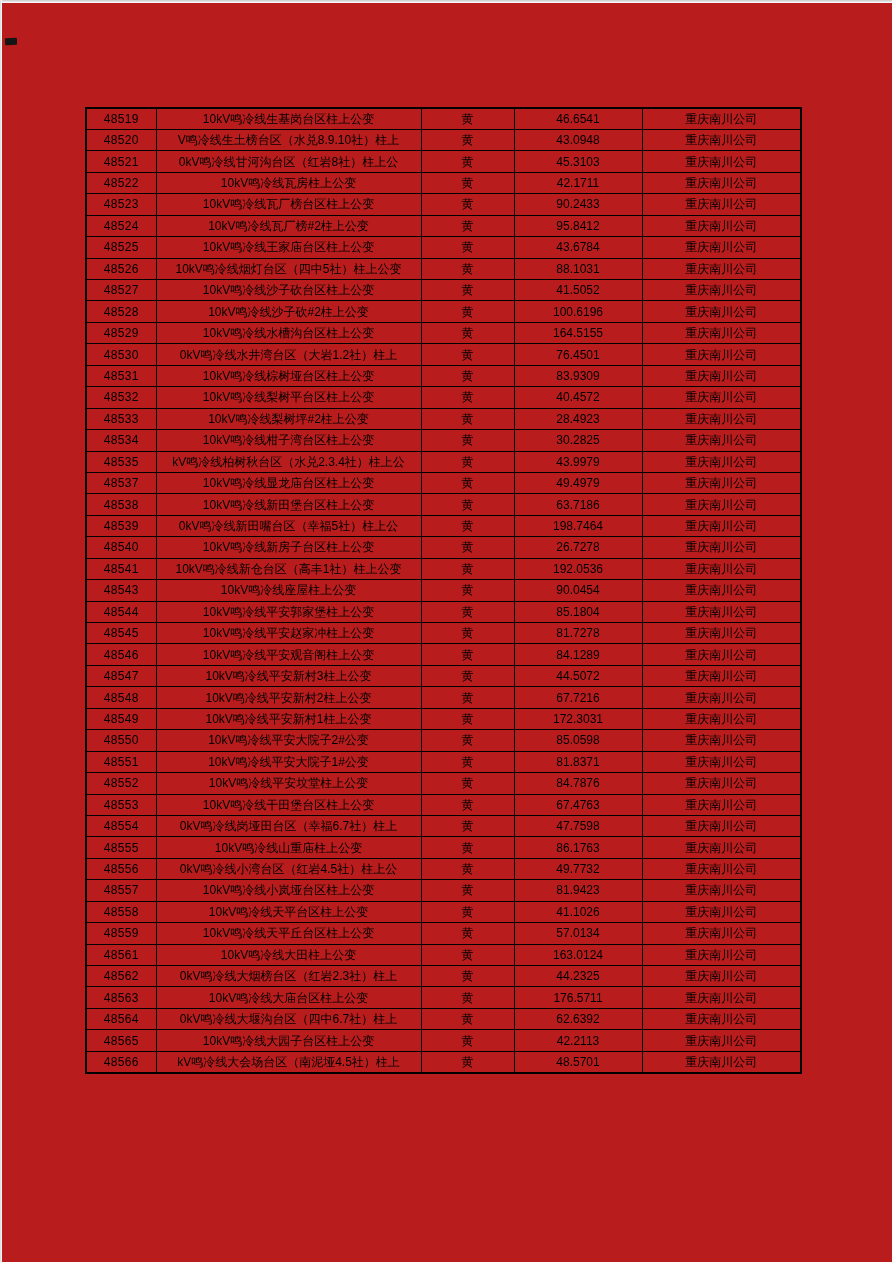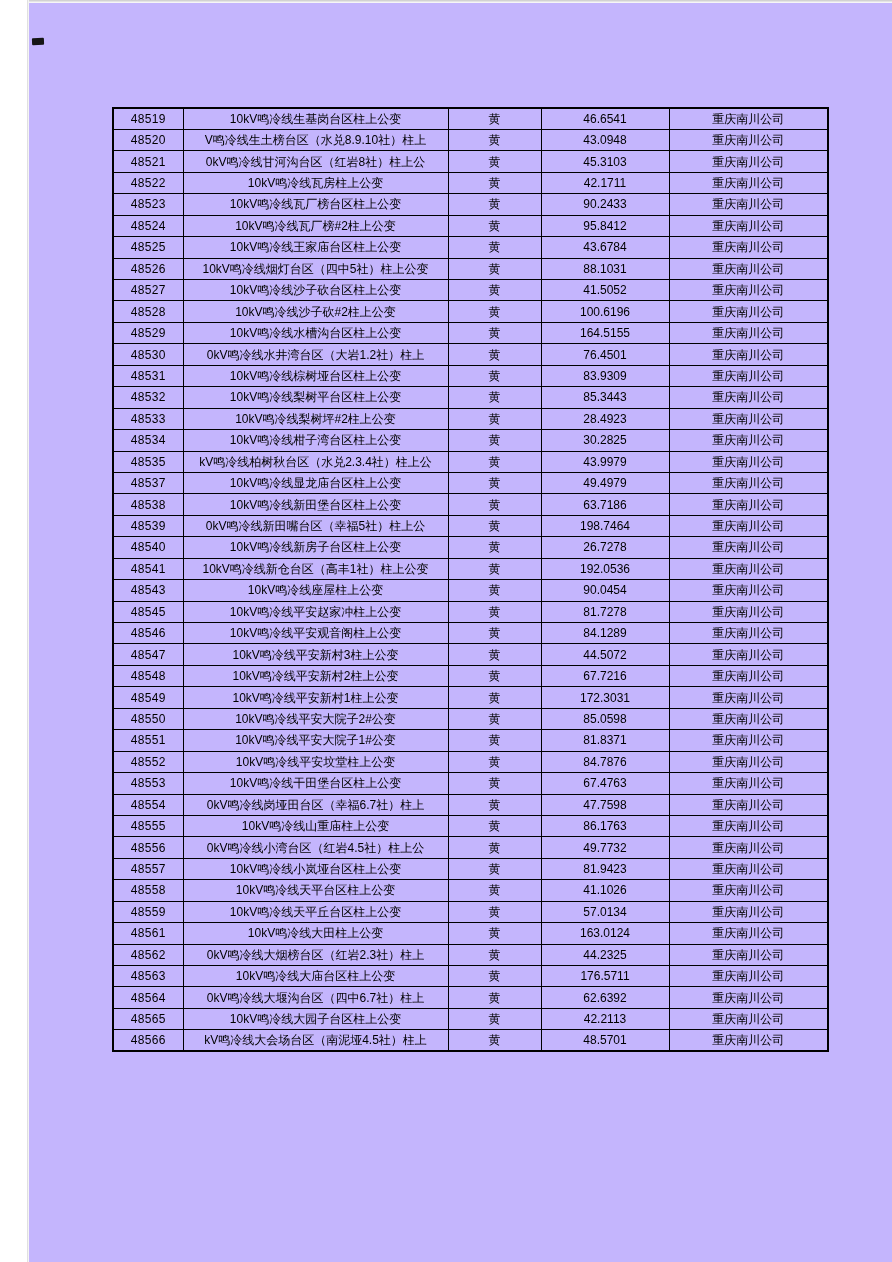--- a/index.html
+++ b/index.html
@@ -4,21 +4,21 @@
 <style>
   html,body{margin:0;padding:0;}
   body{
     width:892px;height:1262px;
     background:#ffffff;
     font-family:"Liberation Sans","DejaVu Sans",sans-serif;
     position:relative;
     overflow:hidden;
   }
   .page{
-    position:absolute;inset:0;background:#c4b5fd;margin-left:27px;
+    position:absolute;inset:0;background:#b91c1c;
   }
   .edge-top{
     position:absolute;top:0;left:0;right:0;height:3px;
     background:linear-gradient(#c9c9c9,#ffffff);
   }
   .edge-left{
     position:absolute;top:0;left:0;bottom:0;width:2px;
     background:linear-gradient(to right,#d6d6d6,#ffffff);
   }
   .scan-artifact{
@@ -150,21 +150,21 @@
     <td class="col-id">48531</td>
     <td class="col-name">10kV鸣冷线棕树垭台区柱上公变</td>
     <td class="col-grade">黄</td>
     <td class="col-value">83.9309</td>
     <td class="col-company">重庆南川公司</td>
   </tr>
         <tr>
     <td class="col-id">48532</td>
     <td class="col-name">10kV鸣冷线梨树平台区柱上公变</td>
     <td class="col-grade">黄</td>
-    <td class="col-value">85.3443</td>
+    <td class="col-value">40.4572</td>
     <td class="col-company">重庆南川公司</td>
   </tr>
         <tr>
     <td class="col-id">48533</td>
     <td class="col-name">10kV鸣冷线梨树坪#2柱上公变</td>
     <td class="col-grade">黄</td>
     <td class="col-value">28.4923</td>
     <td class="col-company">重庆南川公司</td>
   </tr>
         <tr>
@@ -214,20 +214,27 @@
     <td class="col-name">10kV鸣冷线新仓台区（高丰1社）柱上公变</td>
     <td class="col-grade">黄</td>
     <td class="col-value">192.0536</td>
     <td class="col-company">重庆南川公司</td>
   </tr>
         <tr>
     <td class="col-id">48543</td>
     <td class="col-name">10kV鸣冷线座屋柱上公变</td>
     <td class="col-grade">黄</td>
     <td class="col-value">90.0454</td>
+    <td class="col-company">重庆南川公司</td>
+  </tr>
+        <tr>
+    <td class="col-id">48544</td>
+    <td class="col-name">10kV鸣冷线平安郭家堡柱上公变</td>
+    <td class="col-grade">黄</td>
+    <td class="col-value">85.1804</td>
     <td class="col-company">重庆南川公司</td>
   </tr>
         <tr>
     <td class="col-id">48545</td>
     <td class="col-name">10kV鸣冷线平安赵家冲柱上公变</td>
     <td class="col-grade">黄</td>
     <td class="col-value">81.7278</td>
     <td class="col-company">重庆南川公司</td>
   </tr>
         <tr>

